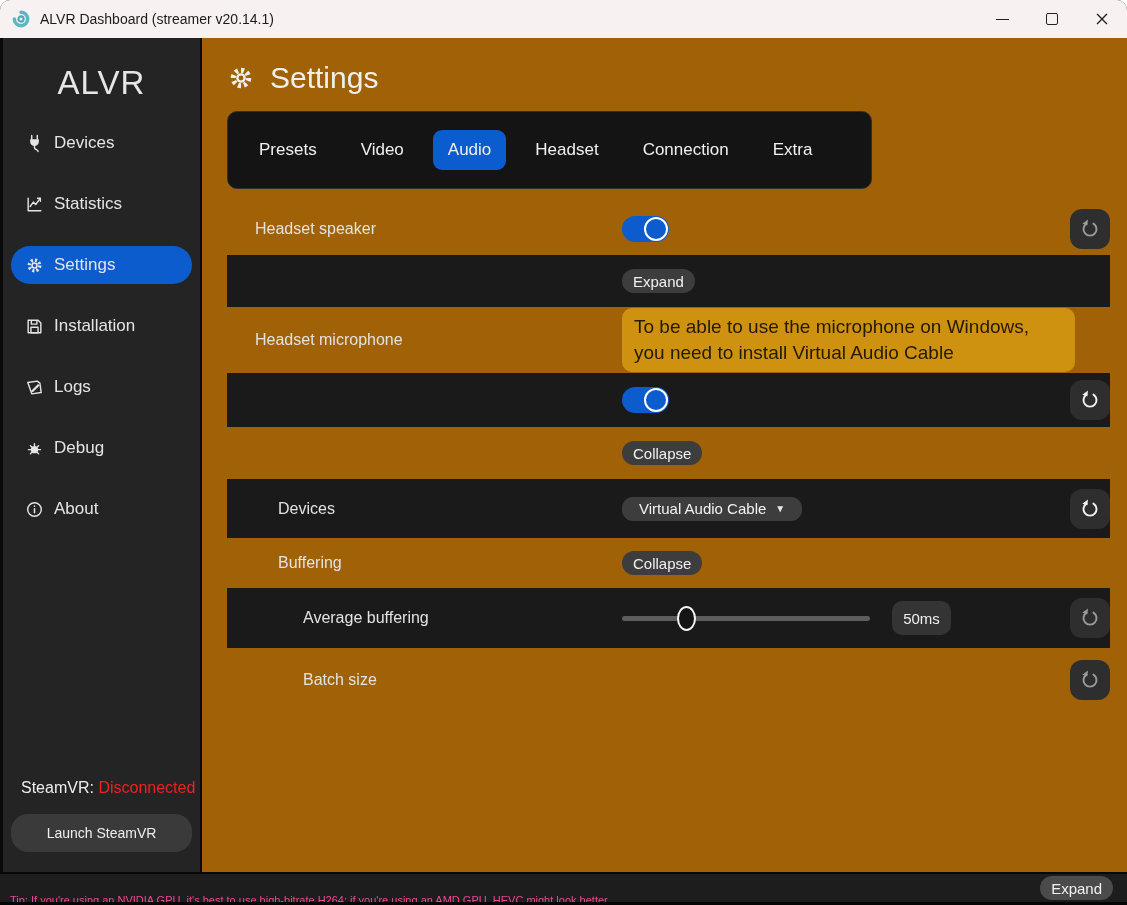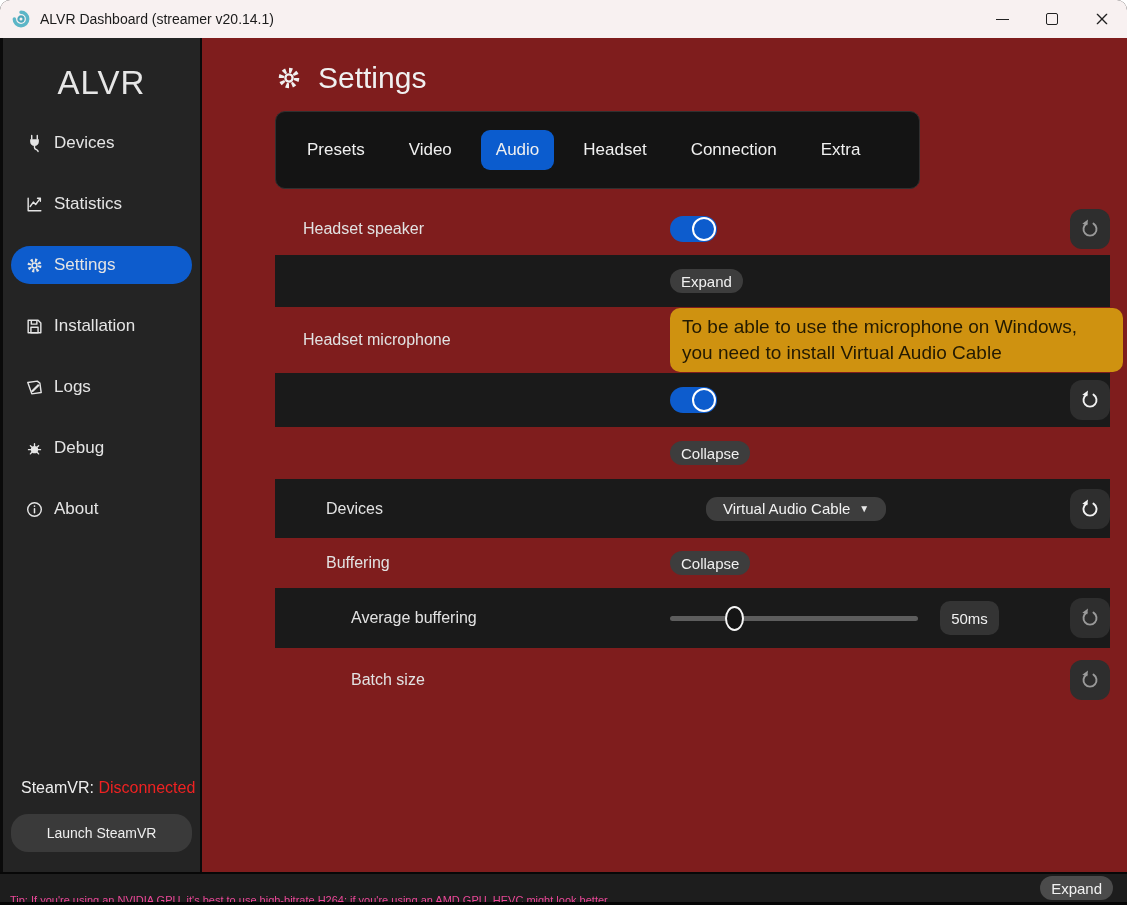--- a/index.html
+++ b/index.html
@@ -21,21 +21,21 @@
   }
   .titlebar .app-icon { width:20px; height:20px; margin-right:9px; }
   .titlebar .title { font-size:14px; }
   .win-controls { margin-left:auto; display:flex; height:100%; }
   .win-btn { width:50px; height:100%; display:flex; align-items:center; justify-content:center; cursor:default; }
   .glyph-min { width:13px; height:0; border-top:1.6px solid #222; display:block; }
   .glyph-max { width:12px; height:12px; border:1.6px solid #222; border-radius:2px; display:block; }
   .glyph-close { width:14px; height:14px; display:block; }
 
   
-  .app-body { flex:1 1 auto; display:flex; min-height:0; background:#7f1d1d;gap:48px; }
+  .app-body { flex:1 1 auto; display:flex; min-height:0; background:#a16207; }
 
   
   .sidebar {
     width:202px; flex:0 0 202px; background:#242424;
     border-left:3px solid #0a0a0a; border-right:2px solid #0a0a0a;
     display:flex; flex-direction:column;
   }
   .brand { margin-top:26px; text-align:center; font-size:33px; color:#e6e6e6; letter-spacing:1px; }
   .nav { margin-top:22px; display:flex; flex-direction:column; gap:23px; padding:0 8px; }
   .nav-item {
@@ -102,21 +102,21 @@
   }
 
   .notice {
     width:453px; background:#cf9210; color:#231a02;
     border-radius:10px; padding:6px 12px; font-size:19px; line-height:1.35;
   }
 
   .dropdown {
     height:24px; padding:0 17px; border:none; border-radius:11px;
     background:#3d3d3d; color:#f2f2f2; font-size:15px; font-family:inherit; cursor:default;
-    display:inline-flex; align-items:center; gap:9px;margin-left:36px;
+    display:inline-flex; align-items:center; gap:9px;
   }
   .dropdown .arrow { font-size:10px; color:#e8e8e8; }
 
   .slider { position:relative; width:248px; height:25px; flex:0 0 248px; cursor:default; }
   .slider .track {
     position:absolute; top:10px; left:0; right:0; height:5px;
     background:#5d5d5d; border-radius:3px;
   }
   .slider .knob {
     position:absolute; top:0; width:19px; height:25px; border-radius:50%;

